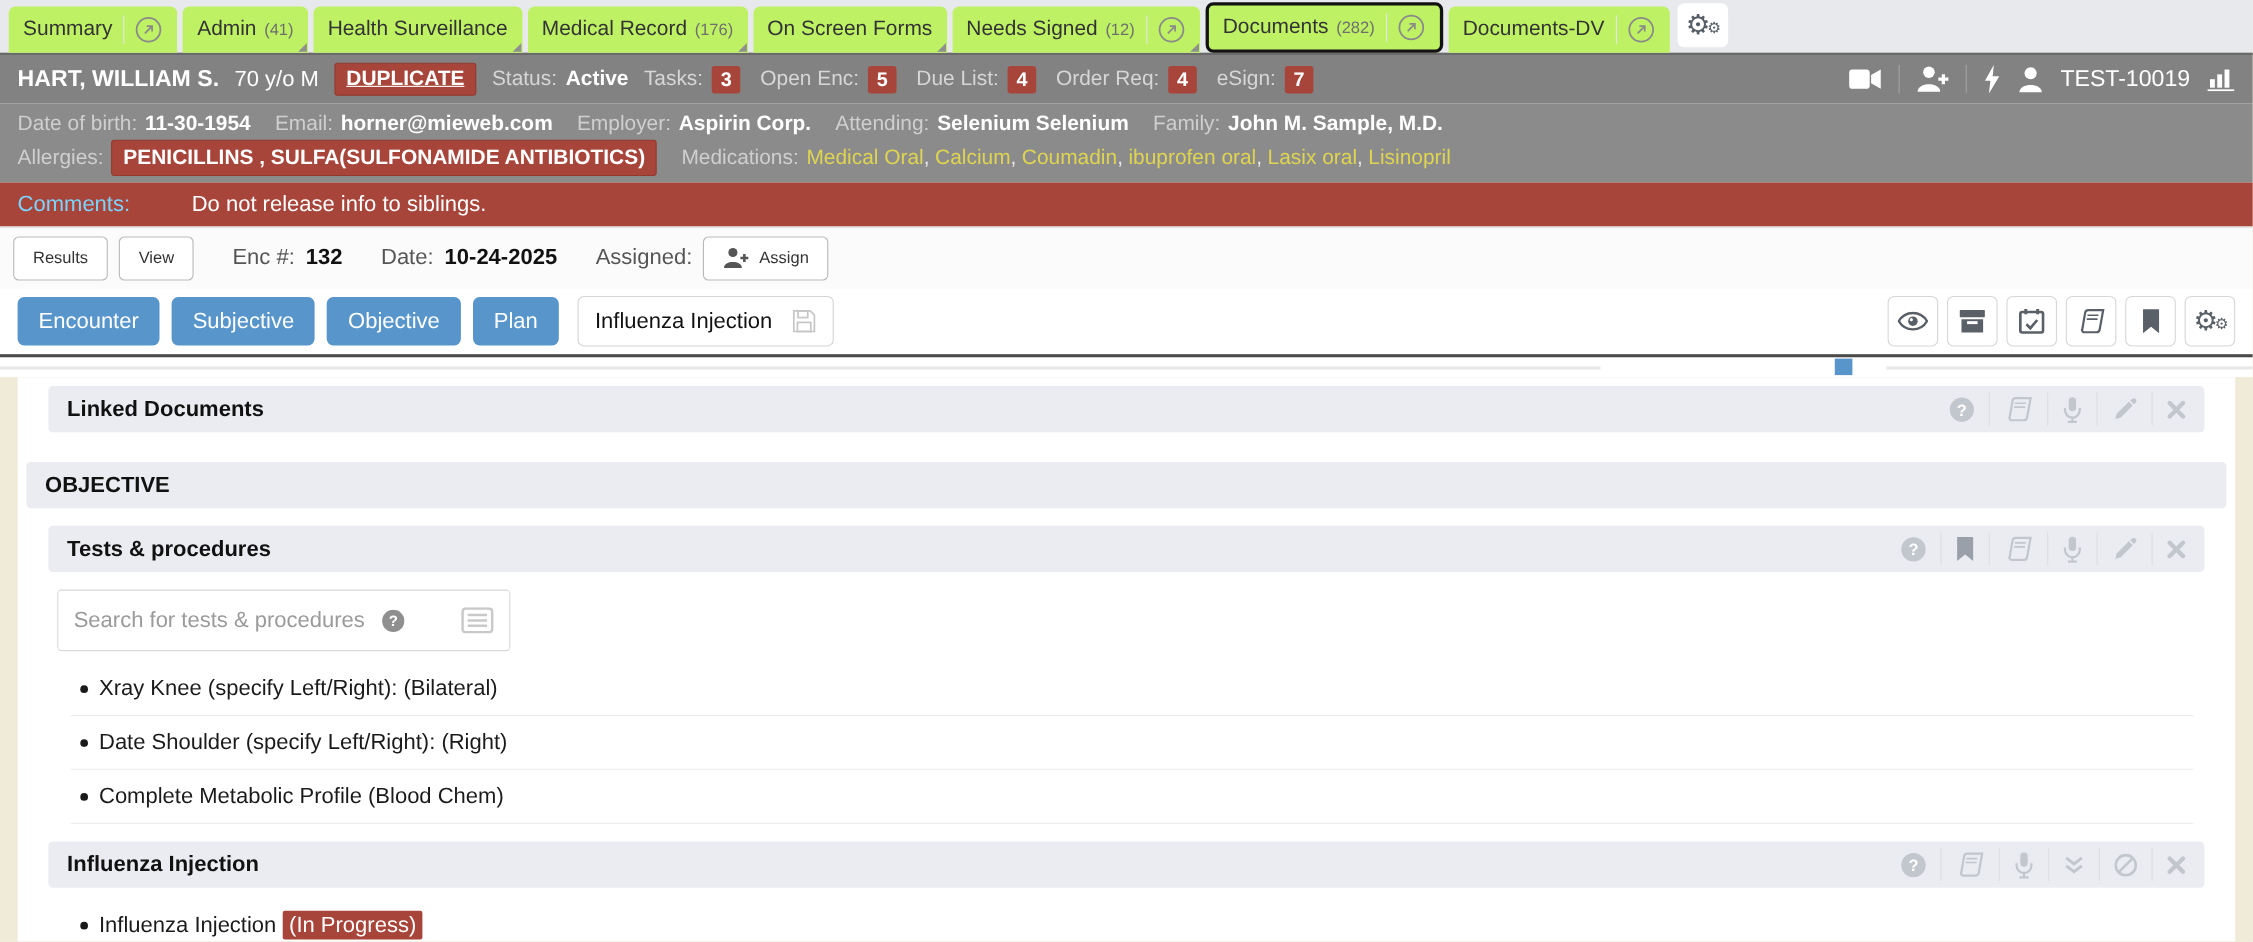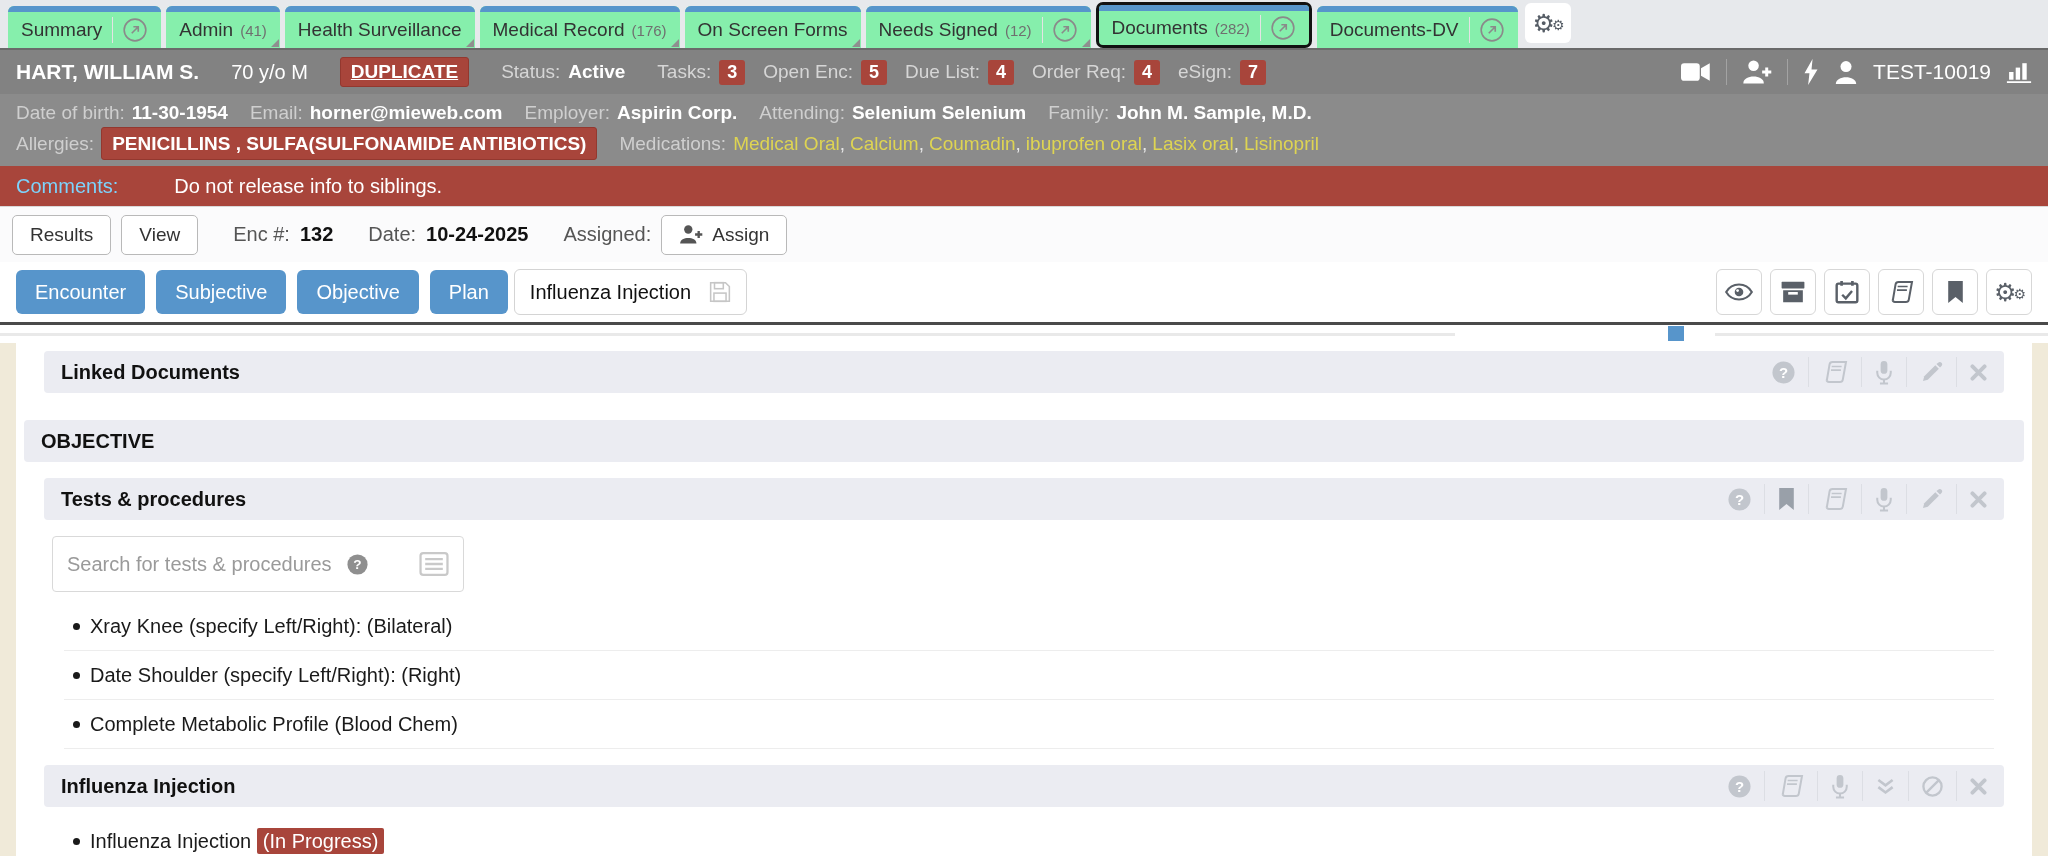--- a/index.html
+++ b/index.html
@@ -5,35 +5,35 @@
 *{box-sizing:border-box;margin:0;padding:0}
 html,body{width:2048px;height:856px;overflow:hidden;background:#f0ead9;
   font-family:"Liberation Sans",sans-serif}
 body{display:flex;flex-direction:column}
 :root{--accent:#5795cb;--red:#a8453b;--yellow:#ded452}
 .ic svg{display:block}
 
 
 .tabbar{height:48px;background:#e7e9ec;display:flex;align-items:flex-end;padding:0 0 0 8px;flex:none}
 .tabs{display:flex;align-items:flex-end;gap:5px;height:100%}
-.tab{position:relative;background:#86efac;border-radius:6px 6px 0 0;height:42px;display:flex;flex-direction:column;overflow:hidden;cursor:pointer}
+.tab{position:relative;background:#bef264;border-radius:6px 6px 0 0;height:42px;display:flex;flex-direction:row;overflow:hidden;cursor:pointer}
 .tab.selected{border:3px solid #121212;border-radius:7px;height:46px}
 .tab-strip{height:6px;background:var(--accent);flex:none}
 .tab-body{flex:1;display:flex;align-items:center;padding:0 13px;gap:7px;white-space:nowrap}
 .tab-label{font-size:19px;color:#333}
 .tab-count{font-size:15px;color:#6f6f6f}
 .tab-popout{color:#8a8a8a;border-left:1px solid #e4e4e4;padding-left:9px;margin-left:3px;display:flex;align-items:center}
 .tab-fold{position:absolute;right:1px;bottom:1px;width:0;height:0;border-left:8px solid transparent;border-bottom:8px solid #8f8f8f}
 .tab-gear{width:46px;height:40px;background:#fff;border-radius:6px;margin:0 0 5px 7px;display:flex;align-items:center;justify-content:center;color:#565d66;cursor:pointer}
 .gearwrap{position:relative;display:inline-block;width:30px;height:28px;line-height:28px;text-align:left}
 .gbig{font-size:25px}
 .gsm{position:absolute;right:-2px;bottom:-2px;font-size:14px}
 
 
-.patientbar{height:46px;background:#828282;border-top:2px solid #6a6a6a;display:flex;align-items:center;padding:0 16px;gap:32px;color:#fff;flex:none;white-space:nowrap}
+.patientbar{height:46px;background:#828282;border-top:2px solid #6a6a6a;display:flex;align-items:center;padding:0 16px;gap:14px;color:#fff;flex:none;white-space:nowrap}
 .p-name{font-size:21px;font-weight:bold}
 .p-age{font-size:20px}
 .badge-dup{background:var(--red);border:1px solid #93382f;color:#fff;font-weight:bold;font-size:19px;text-decoration:underline;padding:3px 10px;border-radius:3px;cursor:pointer}
 .p-pair{display:flex;align-items:center;gap:8px}
 .p-label{color:#d6d6d6;font-size:19px}
 .p-value{font-size:19px;font-weight:bold}
 .cnt-badge{background:var(--red);color:#fff;font-weight:bold;font-size:18px;padding:2px 8px;border-radius:3px;cursor:pointer}
 .p-counters{display:flex;align-items:center;gap:18px}
 .p-right{margin-left:auto;display:flex;align-items:center;gap:15px;color:#fff}
 .p-sep{width:1px;height:26px;background:#a3a3a3}
@@ -48,27 +48,27 @@
 .med{color:var(--yellow);font-size:19px;cursor:pointer}
 .med-sep{color:#e8e8e8;font-size:19px;margin-right:5px}
 
 
 .comments{background:var(--red);height:40px;display:flex;align-items:center;padding:0 16px;flex:none}
 .c-label{color:#7dd3fc;font-size:20px;margin-right:56px}
 .c-text{color:#fff;font-size:20px}
 
 
 .enctb{background:#fbfbfc;height:56px;display:flex;align-items:center;padding:0 12px;gap:10px;border-top:1px solid #d8d8d8;flex:none}
-.btn{background:#fff;border:1px solid #b9b9b9;border-radius:5px;height:40px;padding:0 17px;font-size:19px;color:#333;display:flex;align-items:center;gap:9px;cursor:pointer;font-family:inherit}
+.btn{background:#fff;border:1px solid #b9b9b9;border-radius:5px;height:40px;padding:0 17px;font-size:15px;color:#333;display:flex;align-items:center;gap:9px;cursor:pointer;font-family:inherit}
 .e-label{color:#555;font-size:20px;margin-left:25px}
 .e-value{color:#111;font-size:20px;font-weight:bold}
 .btn .ic{color:#555}
 
 
-.notetb{background:#fff;height:63px;display:flex;align-items:center;padding:0 16px;border-bottom:3px solid #4a4a4a;flex:none}
+.notetb{background:#fff;height:63px;display:flex;align-items:center;padding:0 16px;gap:11px;border-bottom:3px solid #4a4a4a;flex:none}
 .navbtns{display:flex;gap:11px}
 .bluebtn{background:var(--accent);color:#fff;border:none;border-radius:6px;height:44px;padding:0 19px;font-size:20px;display:flex;align-items:center;cursor:pointer;font-family:inherit}
 .titlebox{background:#fff;border:1px solid #d4d4d4;border-radius:6px;height:46px;display:flex;align-items:center;gap:18px;padding:0 15px;margin-left:6px}
 .titlebox .t{font-size:20px;color:#111}
 .titlebox .ic{color:#c6c6c6}
 .nt-right{margin-left:auto;display:flex;gap:8px}
 .sqbtn{width:46px;height:46px;background:#fff;border:1px solid #d7d7d7;border-radius:6px;display:flex;align-items:center;justify-content:center;color:#5a6068;cursor:pointer}
 
 
 .scrollstrip{position:relative;height:18px;background:#fff;flex:none}

